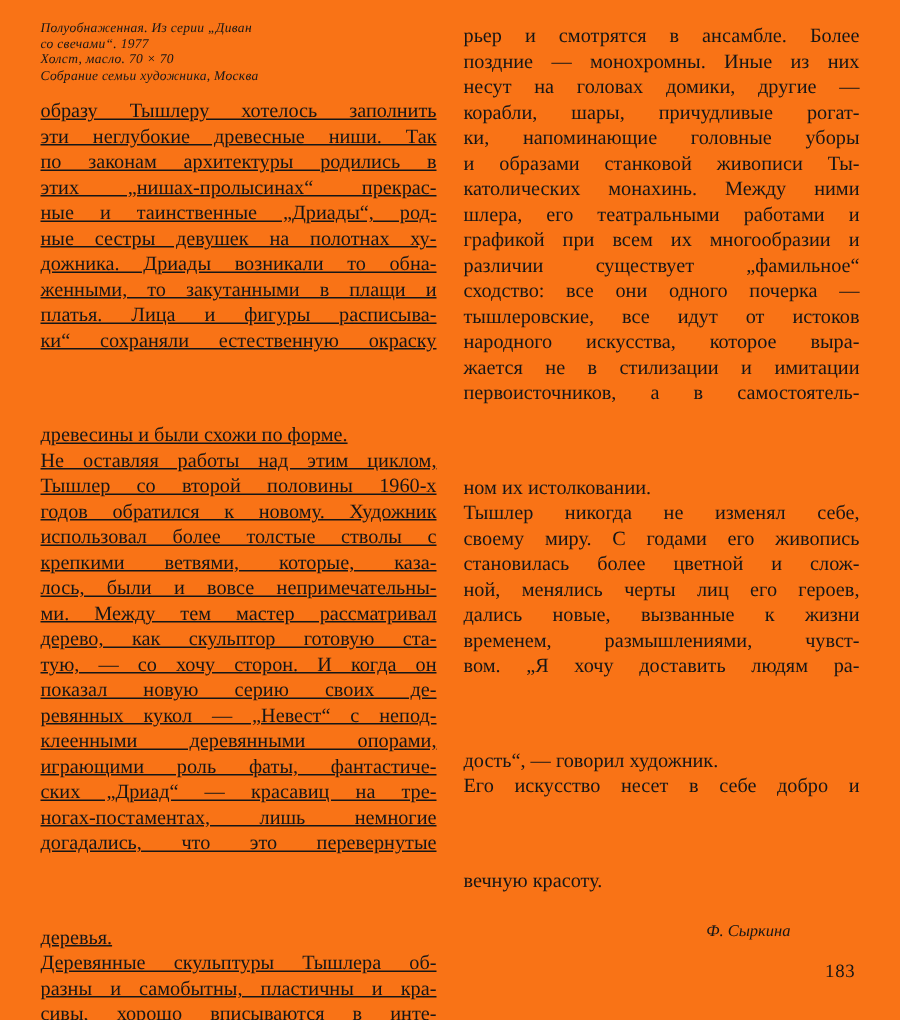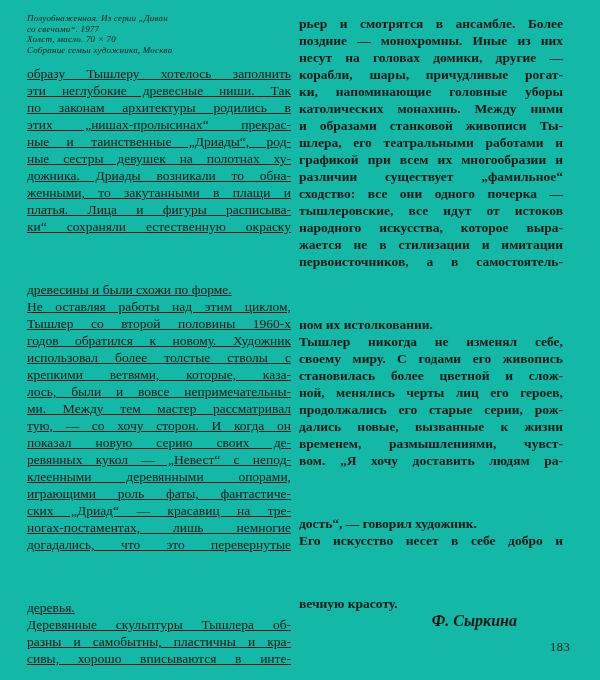--- a/index.html
+++ b/index.html
@@ -4,59 +4,59 @@
 <style>
   html, body {
     margin: 0;
     padding: 0;
     background: #ffffff;
   }
   .page {
     position: relative;
     width: 600px;
     height: 680px;
-    background: #14b8a6;
+    background: #f97316;
     font-family: "Liberation Serif", serif;
     color: #161616;
     overflow: hidden;
   }
   .caption {
     position: absolute;
     left: 27px;
     top: 13px;
     width: 266px;
     font-style: italic;
     font-size: 9px;
     line-height: 10.5px;
     letter-spacing: 0.2px;
   }
   .col {
     position: absolute;
     width: 264px;
   }
   .col-left  { left: 27px;  top: 65px; text-decoration: underline; }
-  .col-right { left: 299px; top: 15px; font-weight: bold; }
+  .col-right { left: 309px; top: 15px; }
   .line {
     height: 17px;
     line-height: 17px;
     font-size: 13.5px;
     text-align: justify;
     text-align-last: justify;
     overflow: visible;
     white-space: normal;
   }
   .line.flush {
     text-align-last: left;
     margin-top: 46px;
   }
   .signature {
-    margin-top: 0;
+    margin-top: 18px;
     height: 17px;
     line-height: 17px;
-    font-size: 16px;
+    font-size: 11px;
     font-style: italic;
     text-align: right;
     padding-right: 46px;
   }
   .page-number {
     position: absolute;
     left: 550px;
     top: 640px;
     font-size: 12.5px;
     letter-spacing: 0.5px;
@@ -87,20 +87,21 @@
       <div class="line">платья. Лица и фигуры расписыва-</div>
       <div class="line">ки“ сохраняли естественную окраску</div>
       <div class="line flush">древесины и были схожи по форме.</div>
       <div class="line">Не оставляя работы над этим циклом,</div>
       <div class="line">Тышлер со второй половины 1960-х</div>
       <div class="line">годов обратился к новому. Художник</div>
       <div class="line">использовал более толстые стволы с</div>
       <div class="line">крепкими ветвями, которые, каза-</div>
       <div class="line">лось, были и вовсе непримечательны-</div>
       <div class="line">ми. Между тем мастер рассматривал</div>
+      <div class="line">дерево, как скульптор готовую ста-</div>
       <div class="line">тую, — со хочу сторон. И когда он</div>
       <div class="line">показал новую серию своих де-</div>
       <div class="line">ревянных кукол — „Невест“ с непод-</div>
       <div class="line">клеенными деревянными опорами,</div>
       <div class="line">играющими роль фаты, фантастиче-</div>
       <div class="line">ских „Дриад“ — красавиц на тре-</div>
       <div class="line">ногах-постаментах, лишь немногие</div>
       <div class="line">догадались, что это перевернутые</div>
       <div class="line flush">деревья.</div>
       <div class="line">Деревянные скульптуры Тышлера об-</div>
@@ -108,36 +109,35 @@
       <div class="line">сивы, хорошо вписываются в инте-</div>
     </div>
 
   <div class="col col-right">
     <div>
         <div class="line">рьер и смотрятся в ансамбле. Более</div>
         <div class="line">поздние — монохромны. Иные из них</div>
         <div class="line">несут на головах домики, другие —</div>
         <div class="line">корабли, шары, причудливые рогат-</div>
         <div class="line">ки, напоминающие головные уборы</div>
+        <div class="line">и образами станковой живописи Ты-</div>
         <div class="line">католических монахинь. Между ними</div>
-        <div class="line">и образами станковой живописи Ты-</div>
         <div class="line">шлера, его театральными работами и</div>
         <div class="line">графикой при всем их многообразии и</div>
         <div class="line">различии существует „фамильное“</div>
         <div class="line">сходство: все они одного почерка —</div>
         <div class="line">тышлеровские, все идут от истоков</div>
         <div class="line">народного искусства, которое выра-</div>
         <div class="line">жается не в стилизации и имитации</div>
         <div class="line">первоисточников, а в самостоятель-</div>
         <div class="line flush">ном их истолковании.</div>
         <div class="line">Тышлер никогда не изменял себе,</div>
         <div class="line">своему миру. С годами его живопись</div>
         <div class="line">становилась более цветной и слож-</div>
         <div class="line">ной, менялись черты лиц его героев,</div>
-        <div class="line">продолжались его старые серии, рож-</div>
         <div class="line">дались новые, вызванные к жизни</div>
         <div class="line">временем, размышлениями, чувст-</div>
         <div class="line">вом. „Я хочу доставить людям ра-</div>
         <div class="line flush">дость“, — говорил художник.</div>
         <div class="line">Его искусство несет в себе добро и</div>
         <div class="line flush">вечную красоту.</div>
       </div>
     <div class="signature">Ф. Сыркина</div>
   </div>
 

